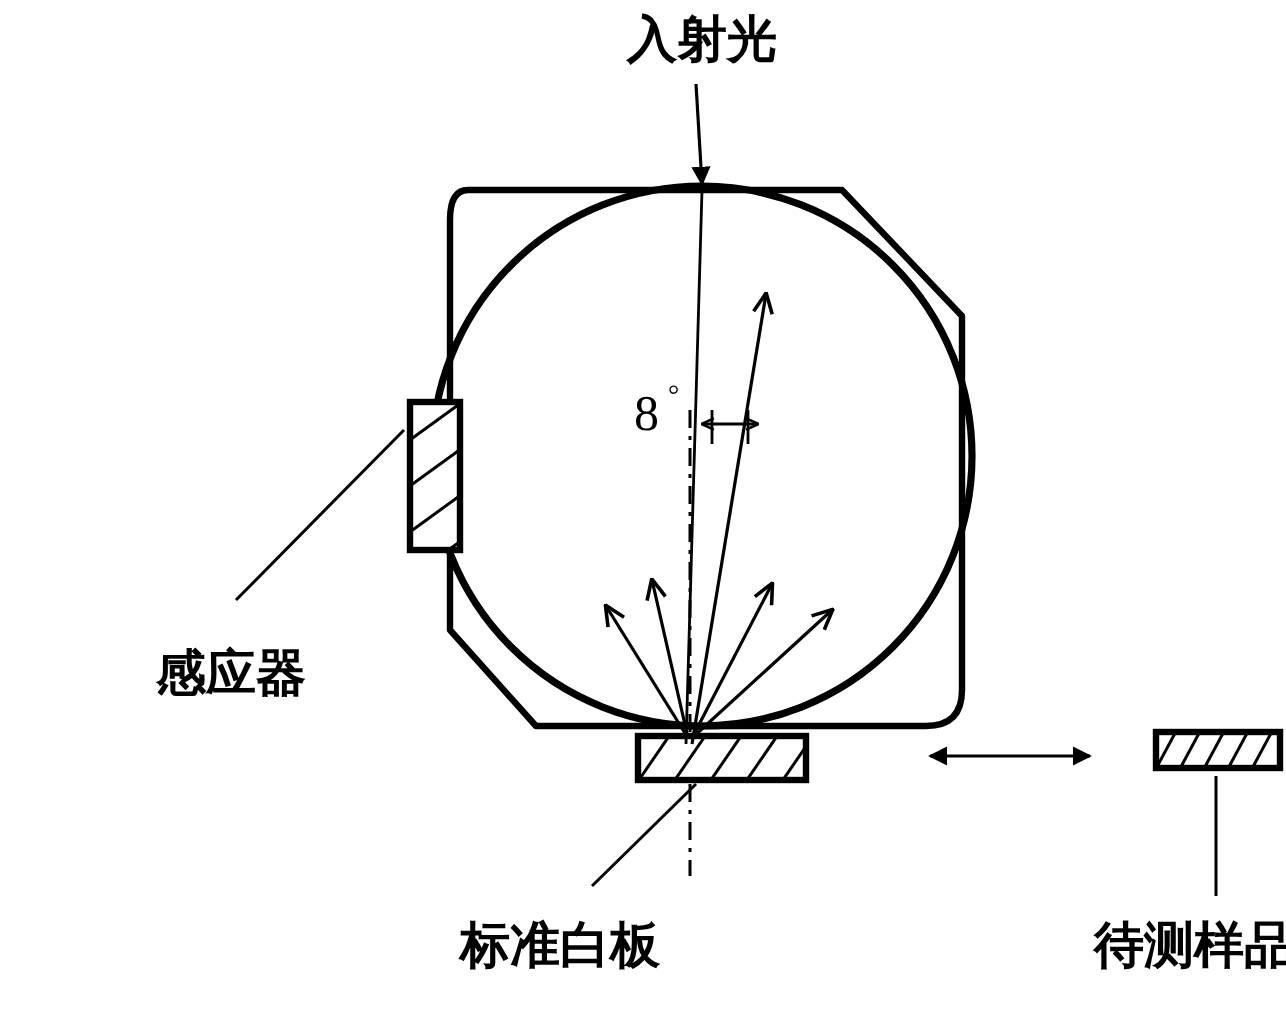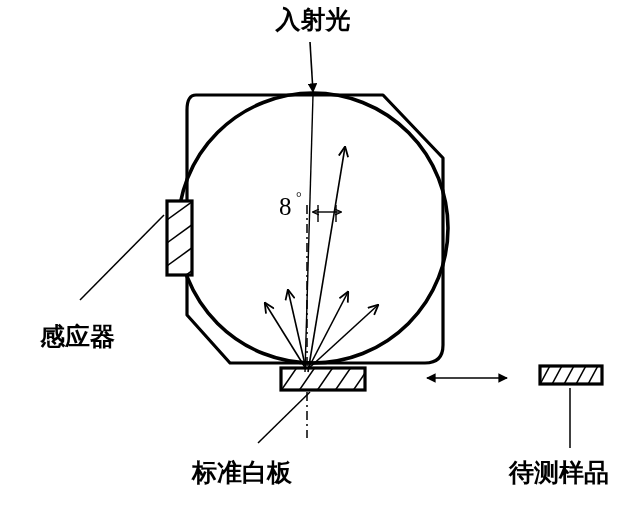--- a/index.html
+++ b/index.html
@@ -13,20 +13,21 @@
     position: relative;
     overflow: hidden;
     font-family: "Liberation Sans", sans-serif;
   }
   #diagram-root {
     position: absolute;
     left: 0;
     top: 0;
     width: 519px;
     height: 510px;
+    padding-left: 38px;
   }
   svg.figure {
     display: block;
     width: 643px;
     height: 510px;
   }
   .lbl {
     font-family: "Liberation Sans", sans-serif;
     font-weight: bold;
     fill: #000000;

